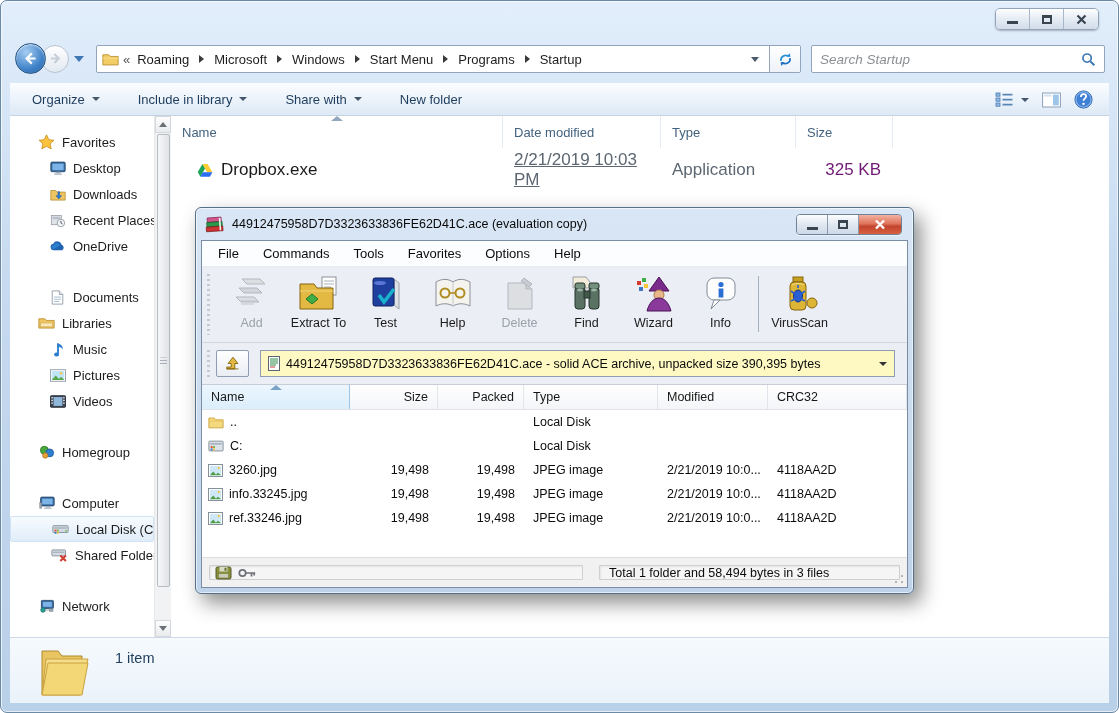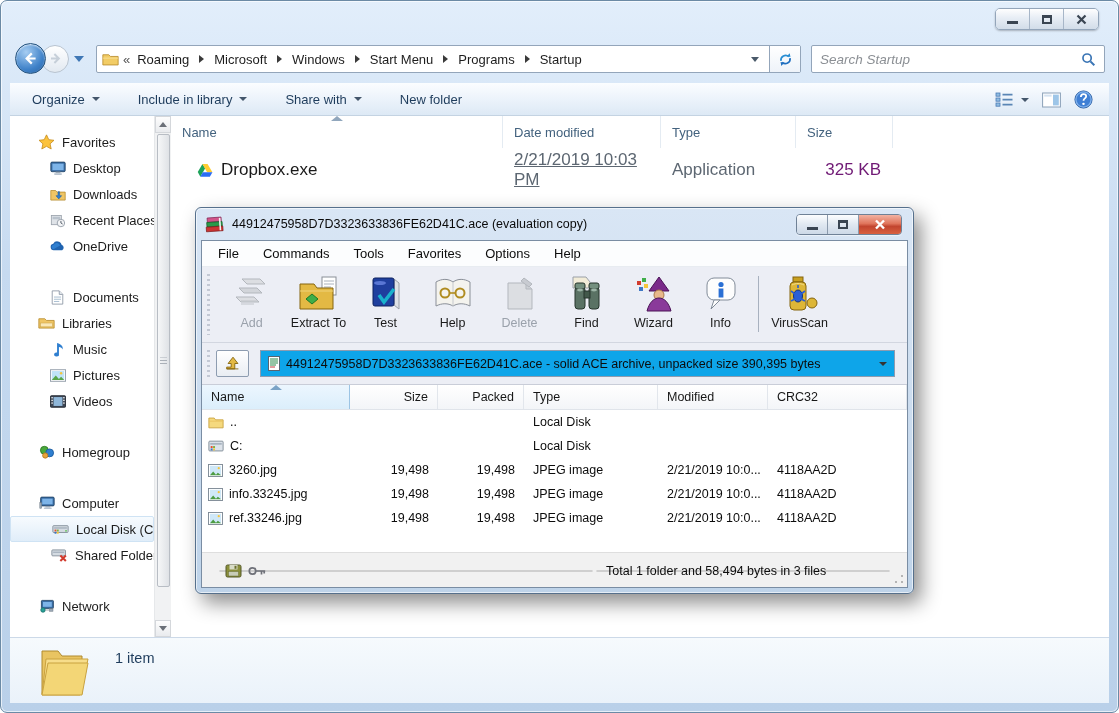--- a/index.html
+++ b/index.html
@@ -123,40 +123,40 @@
   .tb-btn { width:67px; display:flex; flex-direction:column; align-items:center; font-size:12.5px;
     color:#1a1a1a; padding-top:1px; }
   .tb-btn .tb-icon { height:44px; display:flex; align-items:center; justify-content:center; }
   .tb-btn.disabled { color:#9aa1ab; }
   .tb-sep { width:1px; background:#a8b1bf; margin:5px 7px 10px 4px; }
 
   .ace-addr { height:42px; background:#eceef5; border-bottom:1px solid #c9cdd8; display:flex;
     align-items:center; padding-left:14px; gap:11px; position:relative; }
   .up-btn { width:33px; height:27px; background:linear-gradient(#ffffff,#e9edf3); border:1px solid #8d9cb0;
     border-radius:2px; display:flex; align-items:center; justify-content:center; }
-  .ace-combo { flex:1; margin-right:12px; height:27px; background:#0ea5e9; border:1px solid #8d9cb0;
+  .ace-combo { flex:1; margin-right:12px; height:27px; background:#fef9c3; border:1px solid #8d9cb0;
     display:flex; align-items:center; padding-left:7px; font-size:12.5px; color:#0c0c0c; }
   .combo-text { flex:1; white-space:nowrap; overflow:hidden; margin-left:6px; }
   .combo-arrow { width:22px; align-self:stretch; display:flex; align-items:center; justify-content:center; }
 
   .ace-list { flex:1; background:#fff; display:flex; flex-direction:column; font-size:12.5px; overflow:hidden; }
   .al-header { display:flex; height:25px; border-bottom:1px solid #e0e4ea; color:#171717; }
   .al-hcell { display:flex; align-items:center; padding:0 9px; border-right:1px solid #e2e6ec;
     background:linear-gradient(#ffffff,#f3f5f8); position:relative; }
   .al-hcell.sorted { background:linear-gradient(#ecf6fe,#dbeefb); border-right:1px solid #9cc4e4; }
   .al-hcell .sort-up { border-bottom-color:#7ba3c6; }
   .w-name { width:148px; } .w-size { width:88px; } .w-packed { width:86px; }
   .w-type { width:134px; } .w-mod { width:110px; } .w-crc { flex:1; }
   .num { justify-content:flex-end; }
   .al-row { display:flex; height:24px; align-items:center; color:#0c0c0c; }
   .al-cell { display:flex; align-items:center; padding:0 9px; overflow:hidden; white-space:nowrap; }
   .al-cell.w-name { gap:6px; padding-left:6px; }
 
   .ace-status { height:30px; background:#f1f1f1; border-top:1px solid #dedede; display:flex;
-    padding:17px; gap:3px; position:relative; }
+    padding:7px; gap:16px; position:relative; }
   .st-panel { border:1px solid #cfcfcf; border-radius:1px; background:#f5f5f5;
     box-shadow:inset 1px 1px 2px rgba(0,0,0,.07); display:flex; align-items:center; }
   .st-left { width:374px; padding-left:5px; gap:6px; }
   .st-right { flex:1; padding-left:9px; font-size:12.5px; color:#0c0c0c; }
   .st-grip { position:absolute; right:3px; bottom:3px; width:10px; height:10px;
     background:
       radial-gradient(circle at 8px 2px,#b5b5b5 1px, transparent 1.4px),
       radial-gradient(circle at 8px 8px,#b5b5b5 1px, transparent 1.4px),
       radial-gradient(circle at 2px 8px,#b5b5b5 1px, transparent 1.4px); }
 

